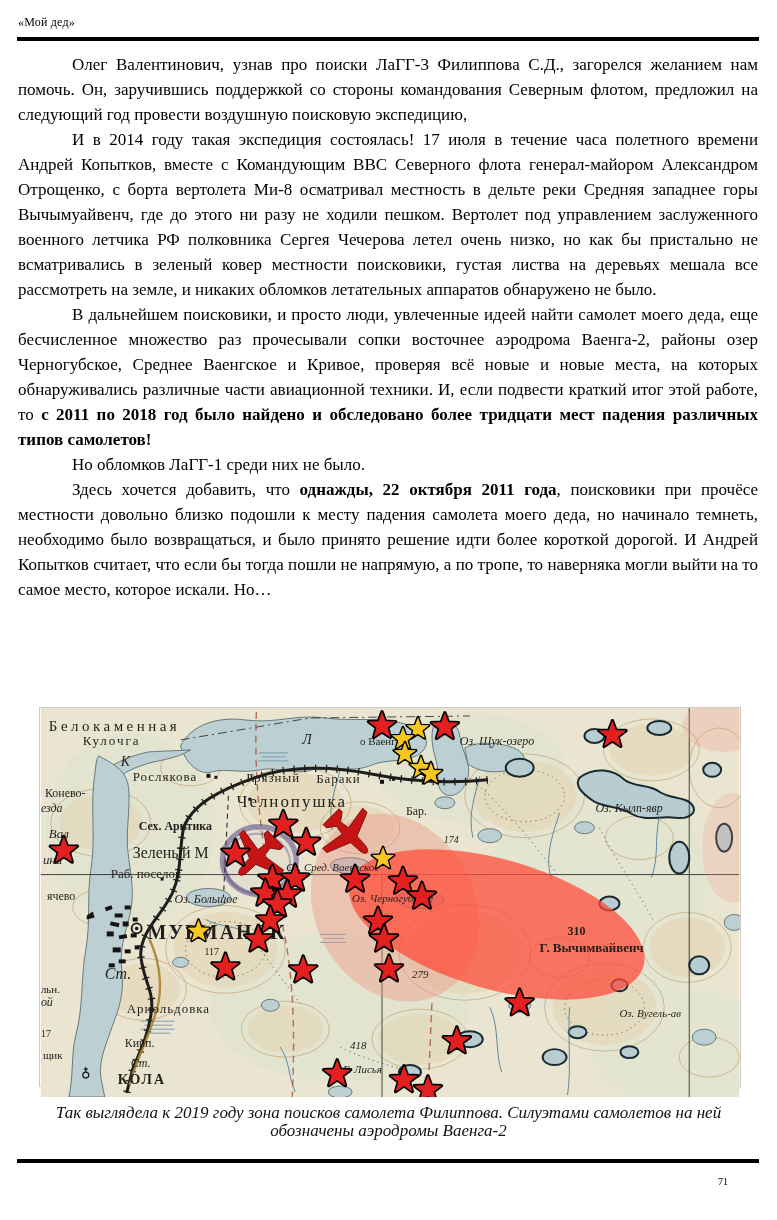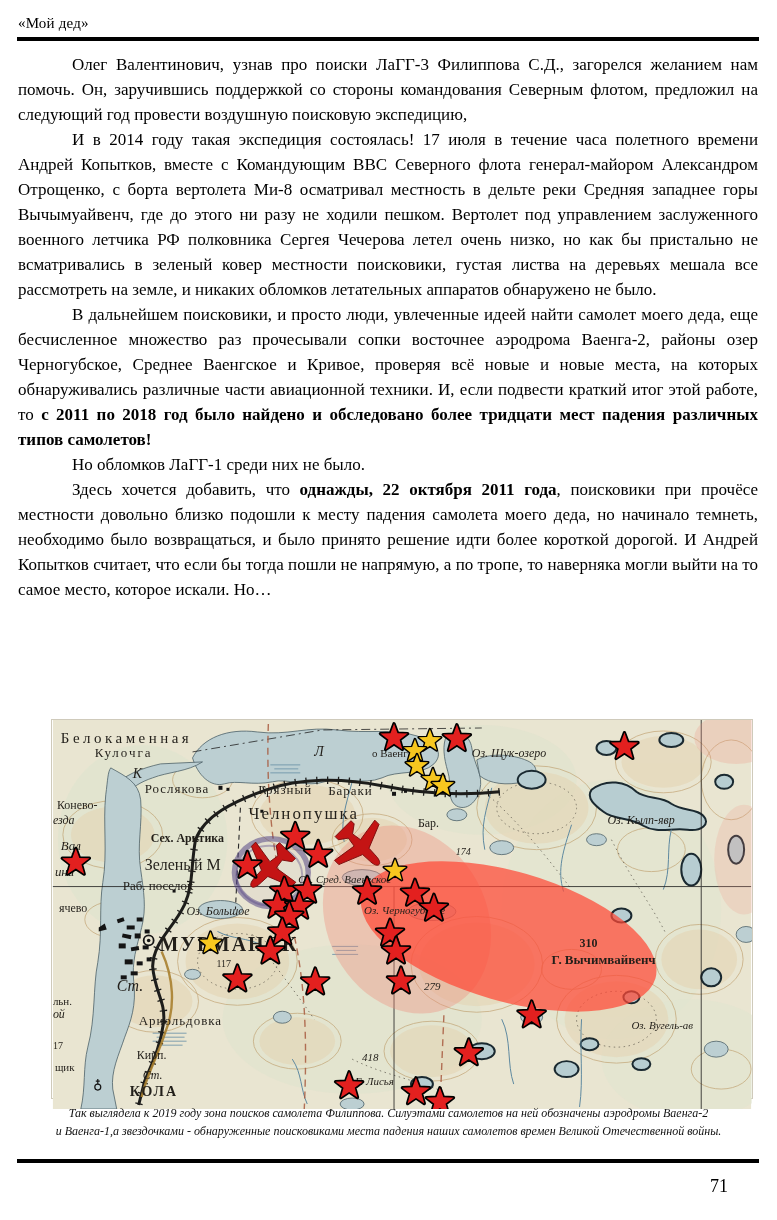--- a/index.html
+++ b/index.html
@@ -1,29 +1,29 @@
 <!DOCTYPE html>
 <html><head>
 <meta charset="utf-8">
 <style>
   html,body{margin:0;padding:0;}
   body{
     width:777px;height:1220px;position:relative;background:#ffffff;color:#000;
     font-family:"Liberation Serif","DejaVu Serif",serif;overflow:hidden;
   }
-  .hdr{position:absolute;left:18px;top:15px;font-size:15px;letter-spacing:.2px;}
+  .hdr{position:absolute;left:18px;top:15px;font-size:12px;letter-spacing:.2px;}
   .rule-top{position:absolute;left:17px;width:742px;top:37px;height:4px;background:#000;}
   .bodytext{position:absolute;left:18px;top:52px;width:740px;font-size:17px;line-height:25px;text-align:justify;}
   .bodytext p{margin:0;text-indent:54px;}
   .bodytext b{font-weight:bold;}
-  figure.map{position:absolute;left:40px;top:708px;width:700px;height:378px;margin:12px;box-shadow:0 0 0 1px #cfcabb;}
+  figure.map{position:absolute;left:40px;top:708px;width:700px;height:378px;margin:0;box-shadow:0 0 0 1px #cfcabb;}
   figure.map svg{display:block;}
-  .cap{position:absolute;left:30px;top:1104px;width:717px;text-align:center;font-style:italic;font-size:12px;line-height:18px;color:#101010;}
+  .cap{position:absolute;left:30px;top:1104px;width:717px;text-align:center;font-style:italic;font-size:17px;line-height:18px;color:#101010;}
   .rule-bot{position:absolute;left:17px;width:742px;top:1159px;height:4px;background:#000;}
-  .pnum{position:absolute;right:49px;top:1176px;font-size:18px;}
+  .pnum{position:absolute;right:49px;top:1176px;font-size:10px;}
   svg text{font-family:"Liberation Serif","DejaVu Serif",serif;fill:#221f1a;}
 </style>
 </head>
 <body>
 
 <div class="hdr">«Мой дед»</div>
 <div class="rule-top"></div>
 
 <div class="bodytext">
     <p><span>Олег Валентинович, узнав про поиски ЛаГГ-3 Филиппова С.Д., загорелся желанием нам помочь. Он, заручившись поддержкой со стороны командования Северным флотом, предложил на следующий год провести воздушную поисковую экспедицию,</span></p>
@@ -277,17 +277,16 @@
         <path d="M0,-15 L3.7,-5 L14.3,-4.6 L5.9,1.9 L8.8,12.1 L0,6.2 L-8.8,12.1 L-5.9,1.9 L-14.3,-4.6 L-3.7,-5 Z" fill="#e3201f" stroke="#000000" stroke-width="3.6" stroke-linejoin="round" paint-order="stroke" transform="translate(417 334) scale(0.95)"></path>
         <path d="M0,-15 L3.7,-5 L14.3,-4.6 L5.9,1.9 L8.8,12.1 L0,6.2 L-8.8,12.1 L-5.9,1.9 L-14.3,-4.6 L-3.7,-5 Z" fill="#e3201f" stroke="#000000" stroke-width="3.6" stroke-linejoin="round" paint-order="stroke" transform="translate(297 367) scale(0.95)"></path>
         <path d="M0,-15 L3.7,-5 L14.3,-4.6 L5.9,1.9 L8.8,12.1 L0,6.2 L-8.8,12.1 L-5.9,1.9 L-14.3,-4.6 L-3.7,-5 Z" fill="#e3201f" stroke="#000000" stroke-width="3.6" stroke-linejoin="round" paint-order="stroke" transform="translate(364 373) scale(0.95)"></path>
         <path d="M0,-15 L3.7,-5 L14.3,-4.6 L5.9,1.9 L8.8,12.1 L0,6.2 L-8.8,12.1 L-5.9,1.9 L-14.3,-4.6 L-3.7,-5 Z" fill="#e3201f" stroke="#000000" stroke-width="3.6" stroke-linejoin="round" paint-order="stroke" transform="translate(388 383) scale(0.95)"></path>
       </g>
 </svg>
 </figure>
 
 <div class="cap">
   <div>Так выглядела к 2019 году зона поисков самолета Филиппова. Силуэтами самолетов на ней обозначены аэродромы Ваенга-2</div>
-  <div>и Ваенга-1,а звездочками - обнаруженные поисковиками места падения наших самолетов времен Великой Отечественной войны.</div>
 </div>
 
 <div class="rule-bot"></div>
 <div class="pnum">71</div>
 
 </body></html>

